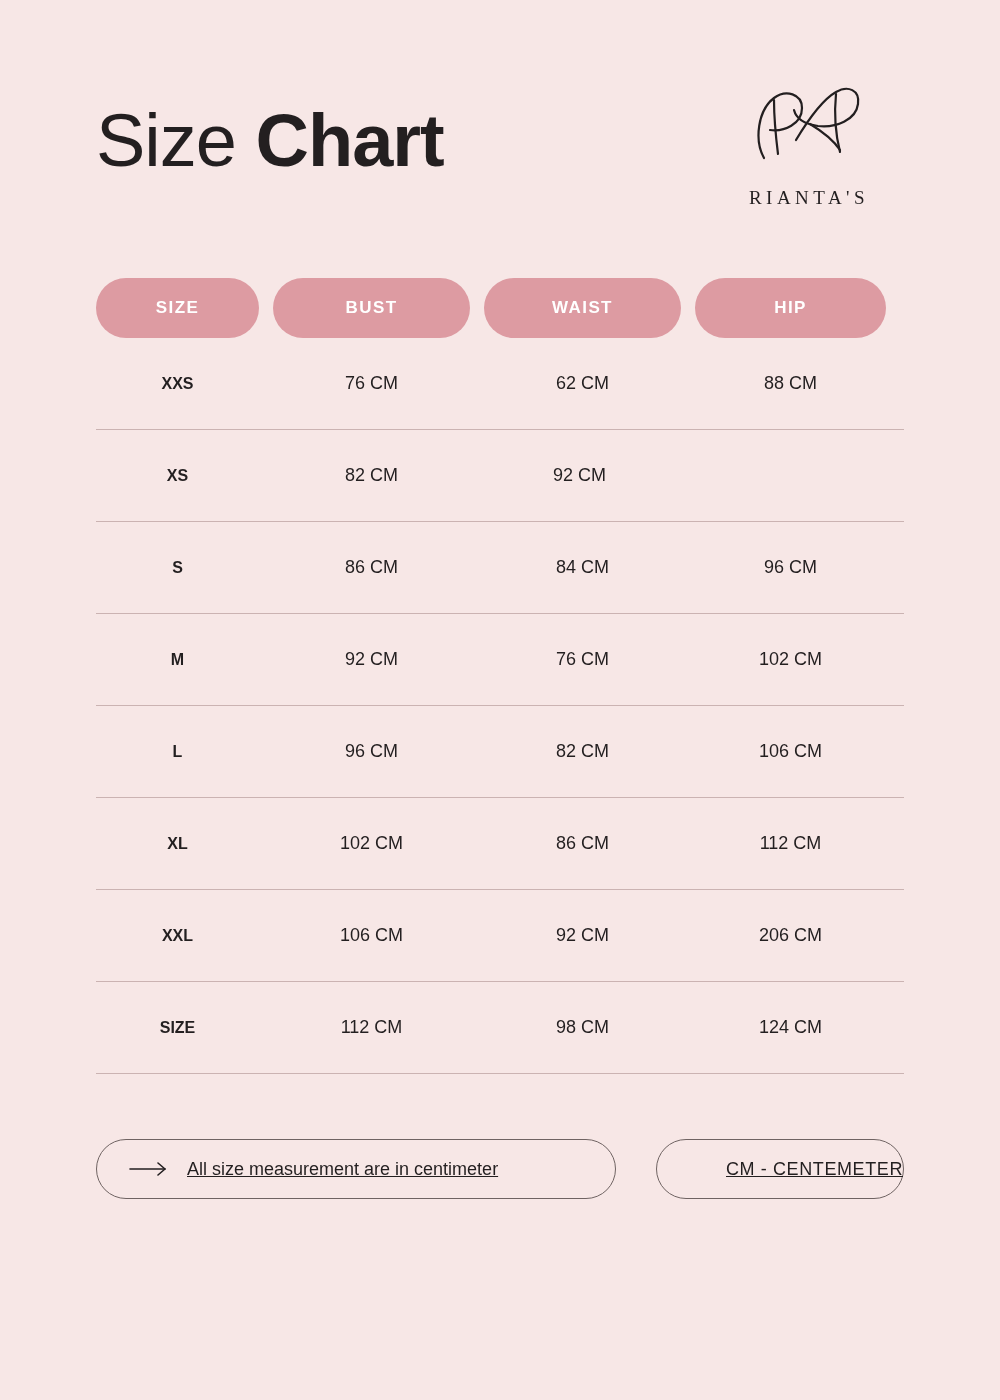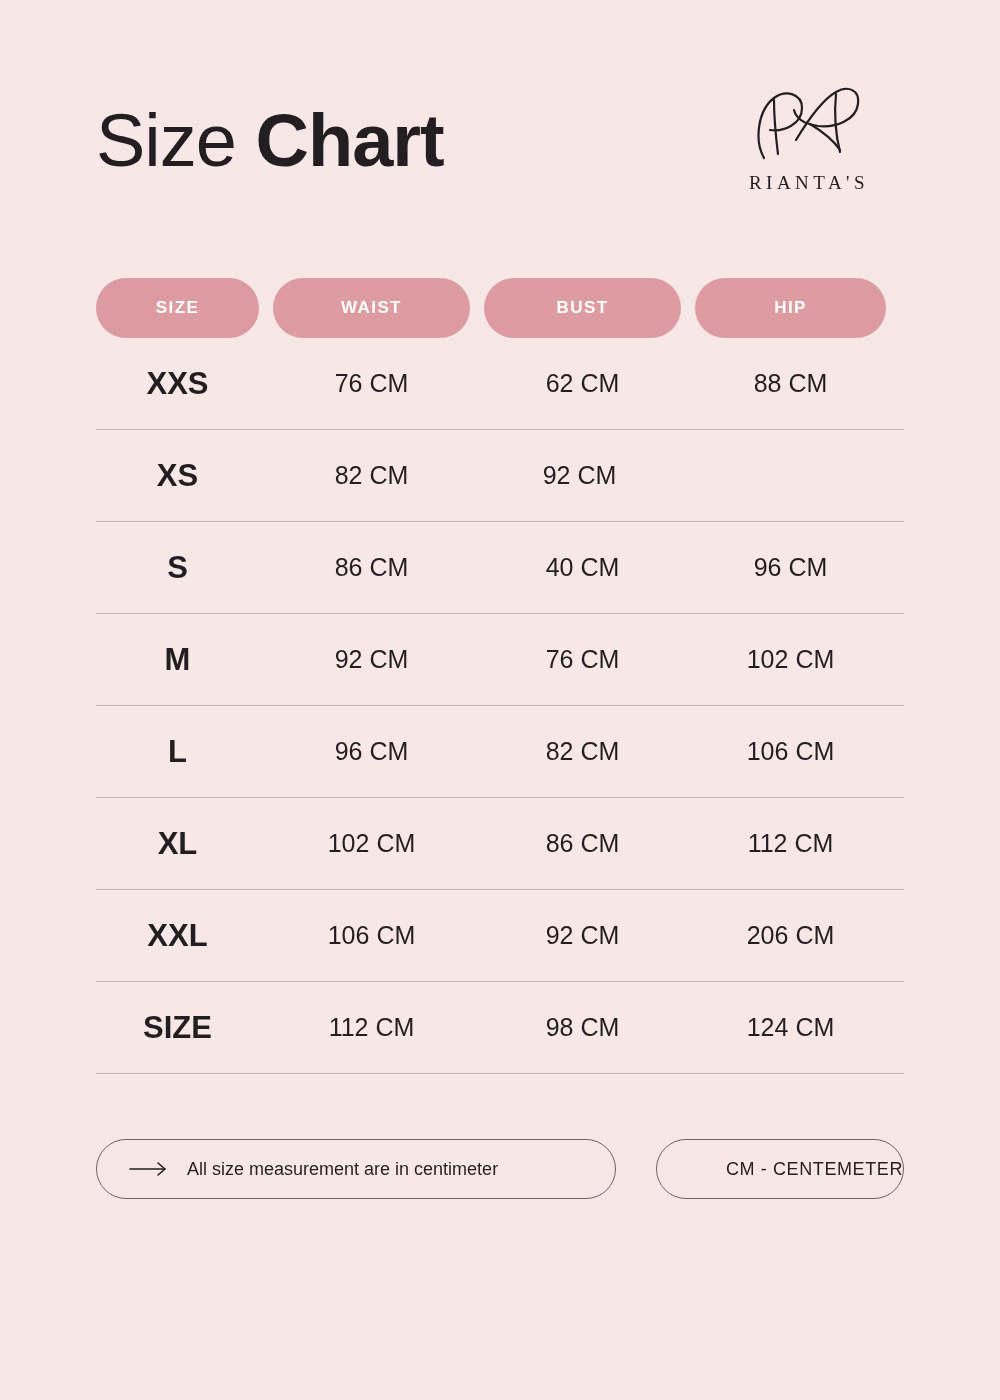--- a/index.html
+++ b/index.html
@@ -57,21 +57,21 @@
     height: 92px;
     display: flex;
     align-items: center;
     justify-content: center;
   }
   .brand-name {
     font-family: "Liberation Serif", serif;
     font-size: 19px;
     letter-spacing: 4.5px;
     color: #231f20;
-    margin-top: 0;
+    margin-top: 15px;
   }
 
   
   .table {
     position: absolute;
     left: 96px;
     top: 278px;
     width: 808px;
   }
   .head-row {
@@ -100,37 +100,38 @@
     display: flex;
     gap: 14px;
     height: 91px;
     align-items: center;
     border-bottom: 1px solid #cbb3b2;
   }
   .row .cell {
     display: flex;
     align-items: center;
     justify-content: center;
-    font-size: 25px;
+    font-size: 18px;
     color: #231f20;
     box-sizing: border-box;
   }
   .row .cell.size-cell {
     font-weight: 700;
-    font-size: 31px;
+    font-size: 16px;
   }
 
   
   .notes {
     position: absolute;
     left: 96px;
     top: 1139px;
     width: 808px;
     display: flex;
     gap: 40px;
+    text-decoration: underline;
   }
   .note-pill {
     height: 60px;
     border: 1px solid #6f6362;
     border-radius: 30px;
     display: flex;
     align-items: center;
     box-sizing: border-box;
   }
   .note-main {
@@ -177,42 +178,42 @@
         </svg>
       </div>
       <div class="brand-name">RIANTA'S</div>
     </div>
   </div>
 
   <div class="table">
 
     <div class="head-row">
       <div class="head-cell c-size">SIZE</div>
+      <div class="head-cell c-bust">BUST</div>
       <div class="head-cell c-waist">WAIST</div>
-      <div class="head-cell c-bust">BUST</div>
       <div class="head-cell c-hip">HIP</div>
     </div>
 
     <div class="row">
       <div class="cell size-cell c-size">XXS</div>
       <div class="cell c-bust">76 CM</div>
       <div class="cell c-waist">62 CM</div>
       <div class="cell c-hip">88 CM</div>
     </div>
 
     <div class="row">
       <div class="cell size-cell c-size">XS</div>
       <div class="cell c-bust">82 CM</div>
       <div class="cell c-hip">92 CM</div>
     </div>
 
     <div class="row">
       <div class="cell size-cell c-size">S</div>
       <div class="cell c-bust">86 CM</div>
-      <div class="cell c-waist">40 CM</div>
+      <div class="cell c-waist">84 CM</div>
       <div class="cell c-hip">96 CM</div>
     </div>
 
     <div class="row">
       <div class="cell size-cell c-size">M</div>
       <div class="cell c-bust">92 CM</div>
       <div class="cell c-waist">76 CM</div>
       <div class="cell c-hip">102 CM</div>
     </div>
 

